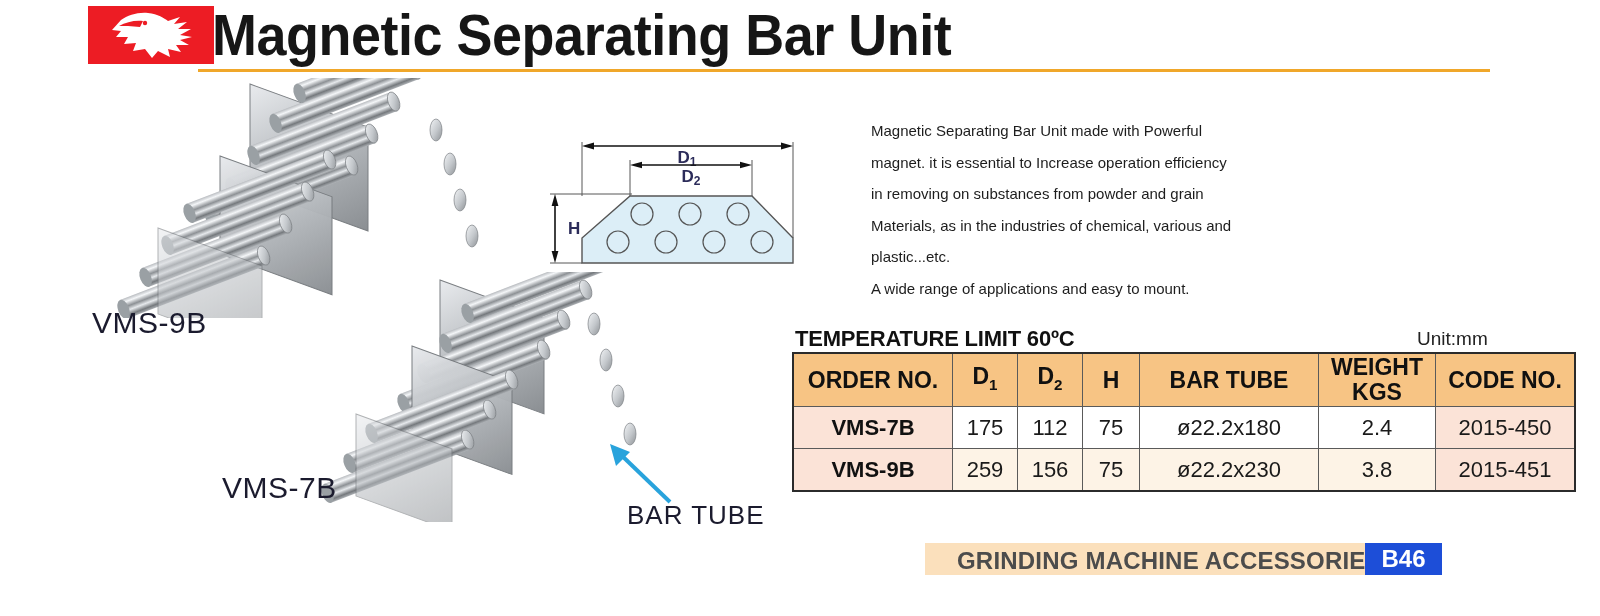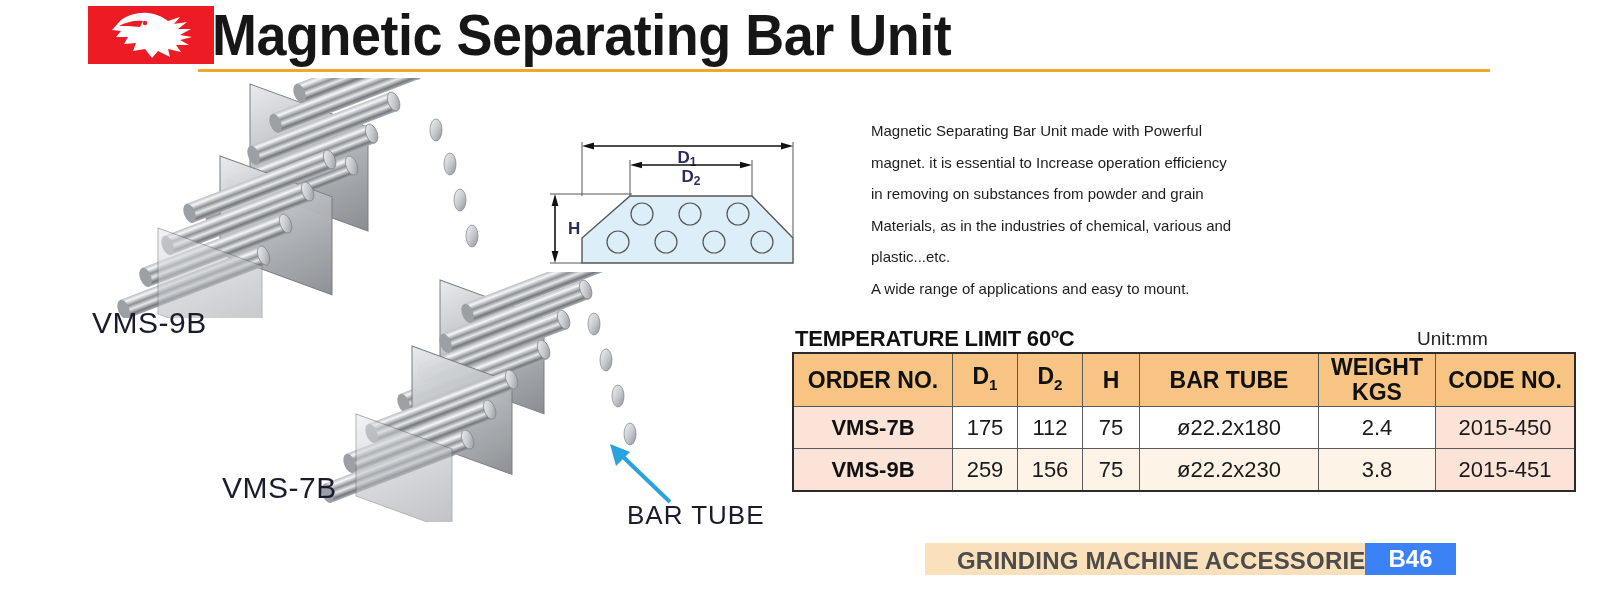--- a/index.html
+++ b/index.html
@@ -106,22 +106,22 @@
   #footer-label{
     position:absolute;left:0;top:0;width:440px;height:32px;
     background:#FBE0BC;
   }
   #footer-label span{
     position:absolute;left:32px;top:4px;
     font-size:24px;font-weight:bold;color:#4C4C4C;letter-spacing:0.2px;
     white-space:nowrap;
   }
   #footer-page{
-    position:absolute;left:440px;top:0;width:91px;height:32px;
-    background:#3b82f6;
+    position:absolute;left:440px;top:0;width:77px;height:32px;
+    background:#1d4ed8;
   }
   #footer-page span{
     display:block;text-align:center;line-height:32px;
     font-size:24px;font-weight:bold;color:#ffffff;
   }
 </style>
 </head>
 <body>
 
 <div id="header">

